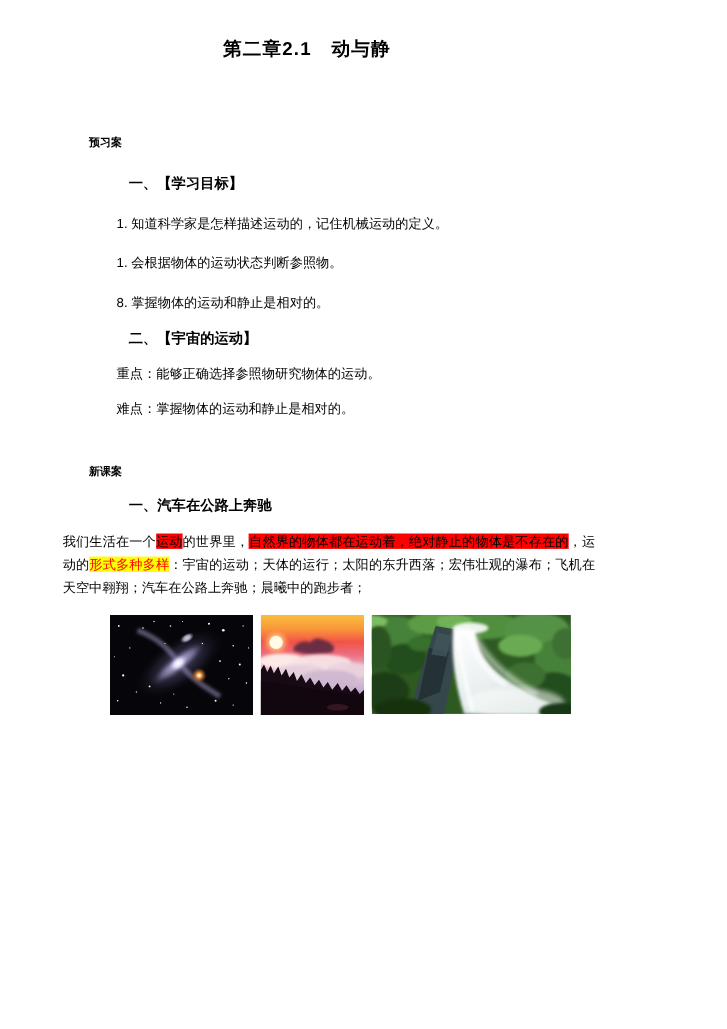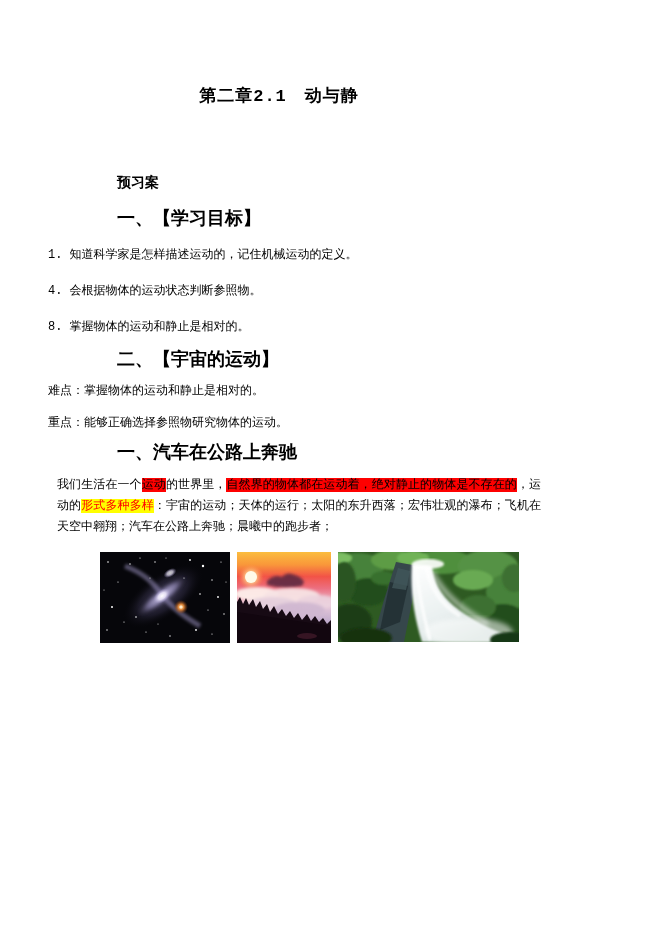--- a/index.html
+++ b/index.html
@@ -1,44 +1,44 @@
 <!DOCTYPE html>
 <html><head>
 <meta charset="utf-8">
 <style>
   html,body{margin:0;padding:0;background:#ffffff;}
   .page{
     position:relative;
     width:558px;height:935px;
     background:#ffffff;
     color:#000;
-    font-family:Liberation Mono, monospace;
-    padding-top:87px;
+    font-family:Liberation Sans, sans-serif;
+    padding-top:35px;
     box-sizing:border-box;
     overflow:hidden;
   }
   .doc-title{
     margin:0;
     font-size:17px;line-height:20px;
     font-weight:700;
     text-align:center;
     letter-spacing:1px;
   }
   h2,h3,p{margin:0;}
   .sec-head{               
-    font-size:14px;line-height:16px;font-weight:700;
-    margin-left:117px;
+    font-size:10px;line-height:16px;font-weight:700;
+    margin-left:81px;
   }
   .sub-head{               
-    font-size:18px;line-height:16px;font-weight:700;
+    font-size:13px;line-height:16px;font-weight:700;
     margin-left:117px;
   }
   .item{
     font-size:12px;line-height:16px;
-    margin-left:48px;
+    margin-left:106px;
   }
   .mt68{margin-top:68px;}
   .mt43{margin-top:43px;}
   .mt20{margin-top:20px;}
   .mt17{margin-top:17px;}
   .mt16{margin-top:16px;}
   .mt15{margin-top:15px;}
   .mt14{margin-top:14px;}
   .para{
     margin-top:14px;
@@ -63,28 +63,29 @@
 
 <div class="page">
 
   <h1 class="doc-title">第二章2.1　动与静</h1>
 
   <h2 class="sec-head mt68">预习案</h2>
 
   <h3 class="sub-head mt20">一、【学习目标】</h3>
 
   <p class="item mt20">1. 知道科学家是怎样描述运动的，记住机械运动的定义。</p>
-  <p class="item mt20">4. 会根据物体的运动状态判断参照物。</p>
+  <p class="item mt20">1. 会根据物体的运动状态判断参照物。</p>
   <p class="item mt20">8. 掌握物体的运动和静止是相对的。</p>
 
   <h3 class="sub-head mt17">二、【宇宙的运动】</h3>
 
+  <p class="item mt16">重点：能够正确选择参照物研究物体的运动。</p>
   <p class="item mt15">难点：掌握物体的运动和静止是相对的。</p>
-  <p class="item mt16">重点：能够正确选择参照物研究物体的运动。</p>
-
+
+  <h2 class="sec-head mt43">新课案</h2>
 
   <h3 class="sub-head mt14">一、汽车在公路上奔驰</h3>
 
   <p class="para"><span>我们生活在一个</span><span class="hl-red">运动</span><span>的世界里，</span><span class="hl-red">自然界的物体都在运动着，绝对静止的物体是不存在的</span><span>，运动的</span><span class="hl-yellow">形式多种多样</span><span>：宇宙的运动；天体的运行；太阳的东升西落；宏伟壮观的瀑布；飞机在天空中翱翔；汽车在公路上奔驰；晨曦中的跑步者；</span></p>
 
   <div class="images-row">
 
     <svg width="130" height="91" viewBox="0 0 130 91" xmlns="http://www.w3.org/2000/svg">
       <defs>
         <radialGradient id="haze" cx="50%" cy="50%" r="50%">

